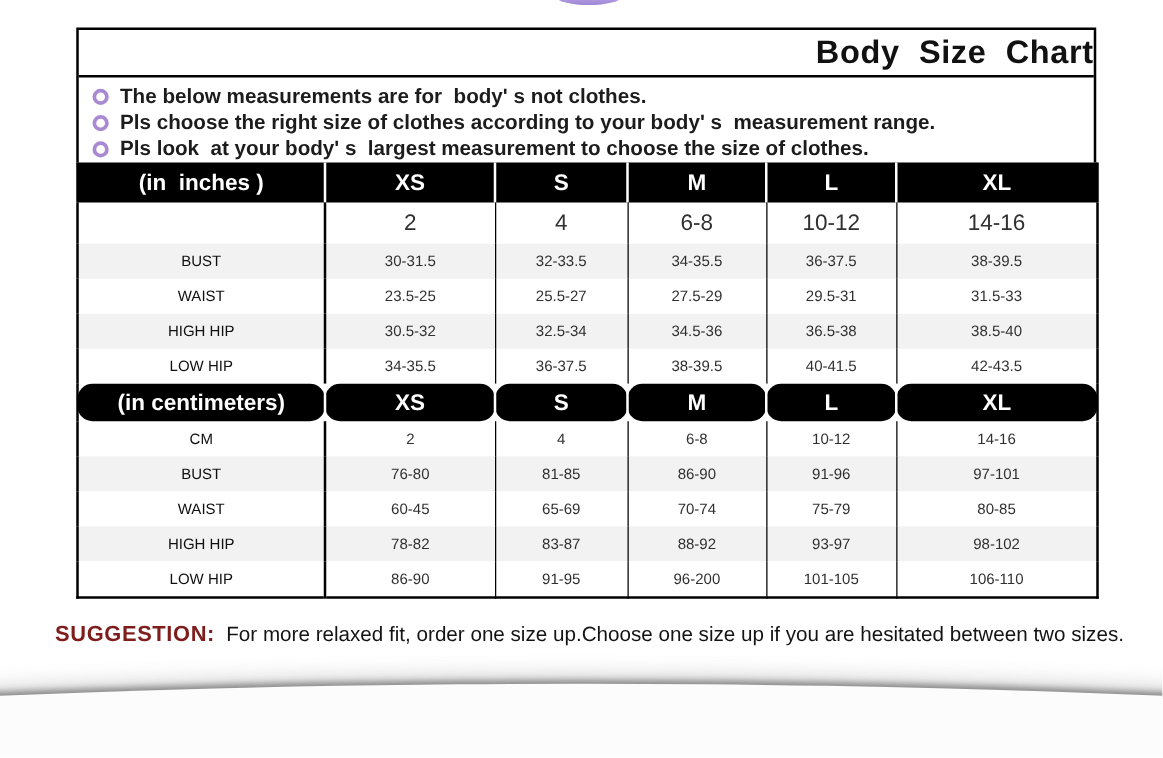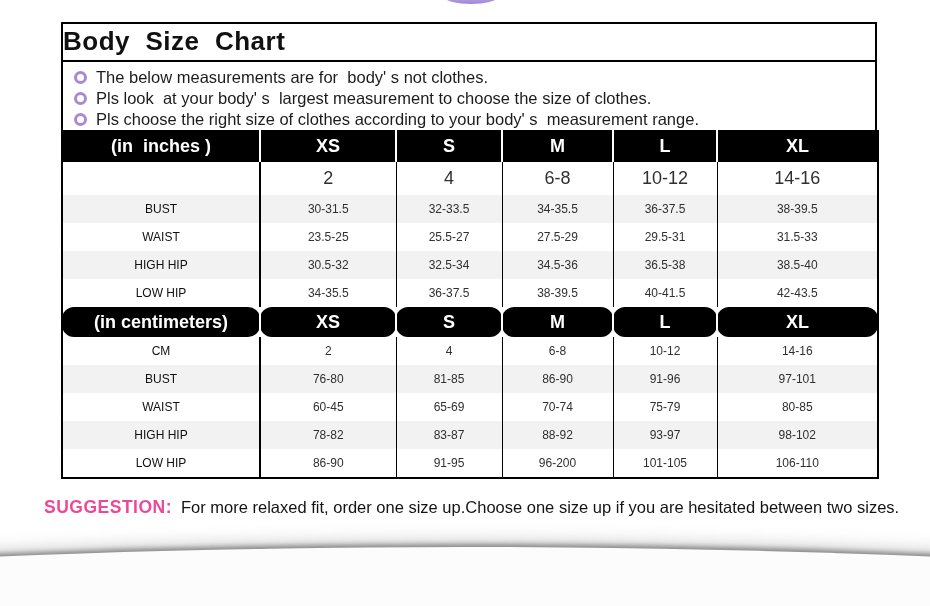--- a/index.html
+++ b/index.html
@@ -14,25 +14,25 @@
     border-radius:50%; background:linear-gradient(#cdbbf0,#9f86d6);
   }
 
   
   .info-box {
     position:absolute; left:61px; top:22px; width:816px; height:112px;
     border:2px solid #000; box-sizing:border-box; background:#fff;
   }
   .title {
     height:36px; line-height:34px; border-bottom:2px solid #000;
-    text-align:left; font-size:26px; font-weight:600; color:#111;
+    text-align:right; font-size:26px; font-weight:600; color:#111;
     white-space:pre; letter-spacing:0.5px;
   }
   .notes { list-style:none; margin:0; padding:5px 8px 0 8px; }
-  .notes li { display:flex; align-items:center; height:21px; font-size:16.5px; color:#1c1c1c; }
+  .notes li { display:flex; align-items:center; height:21px; font-size:16.5px; color:#1c1c1c;font-weight:bold; }
   .bullet {
     box-sizing:border-box; width:13px; height:13px; flex:0 0 auto;
     border:3.5px solid #a98ad2; border-radius:50%; margin:0 9px 0 3px;
   }
   .note-text { white-space:pre; }
 
   
   table.size-table {
     position:absolute; left:61px; top:130px; width:816px;
     border-collapse:collapse; table-layout:fixed;
@@ -52,21 +52,21 @@
   .size-table td:nth-child(2) { border-left:2px solid #000; }
   .size-table tr.stripe td { background:#f2f2f2; }
   .size-table tr.tall td { height:33px; font-size:18px; }
 
   
   .suggestion {
     position:absolute; left:44px; top:497px; white-space:nowrap;
     font-size:16.5px; color:#141414;
   }
   .sug-label {
-    color:#ec4899; font-weight:600; font-size:17.5px;
+    color:#7f1d1d; font-weight:600; font-size:17.5px;
     letter-spacing:0.5px; margin-right:9px;
   }
 
   
   .curl {
     position:absolute; top:547px; left:50%; transform:translateX(-50%);
     width:4000px; height:700px; border-radius:50%; background:#fcfcfc;
     box-shadow:0 -3px 5px rgba(80,80,80,0.6), 0 -9px 14px rgba(120,120,120,0.25);
   }
 </style>
@@ -79,25 +79,25 @@
 
   <div class="info-box">
     <div class="title">Body  Size  Chart</div>
     <ul class="notes">
       <li>
         <span class="bullet"></span>
         <span class="note-text">The below measurements are for  body' s not clothes.</span>
       </li>
       <li>
         <span class="bullet"></span>
-        <span class="note-text">Pls look  at your body' s  largest measurement to choose the size of clothes.</span>
+        <span class="note-text">Pls choose the right size of clothes according to your body' s  measurement range.</span>
       </li>
       <li>
         <span class="bullet"></span>
-        <span class="note-text">Pls choose the right size of clothes according to your body' s  measurement range.</span>
+        <span class="note-text">Pls look  at your body' s  largest measurement to choose the size of clothes.</span>
       </li>
     </ul>
   </div>
 
   <table class="size-table">
     <colgroup>
       <col style="width:198px">
         <col style="width:136px">
         <col style="width:106px">
       <col style="width:111px">

